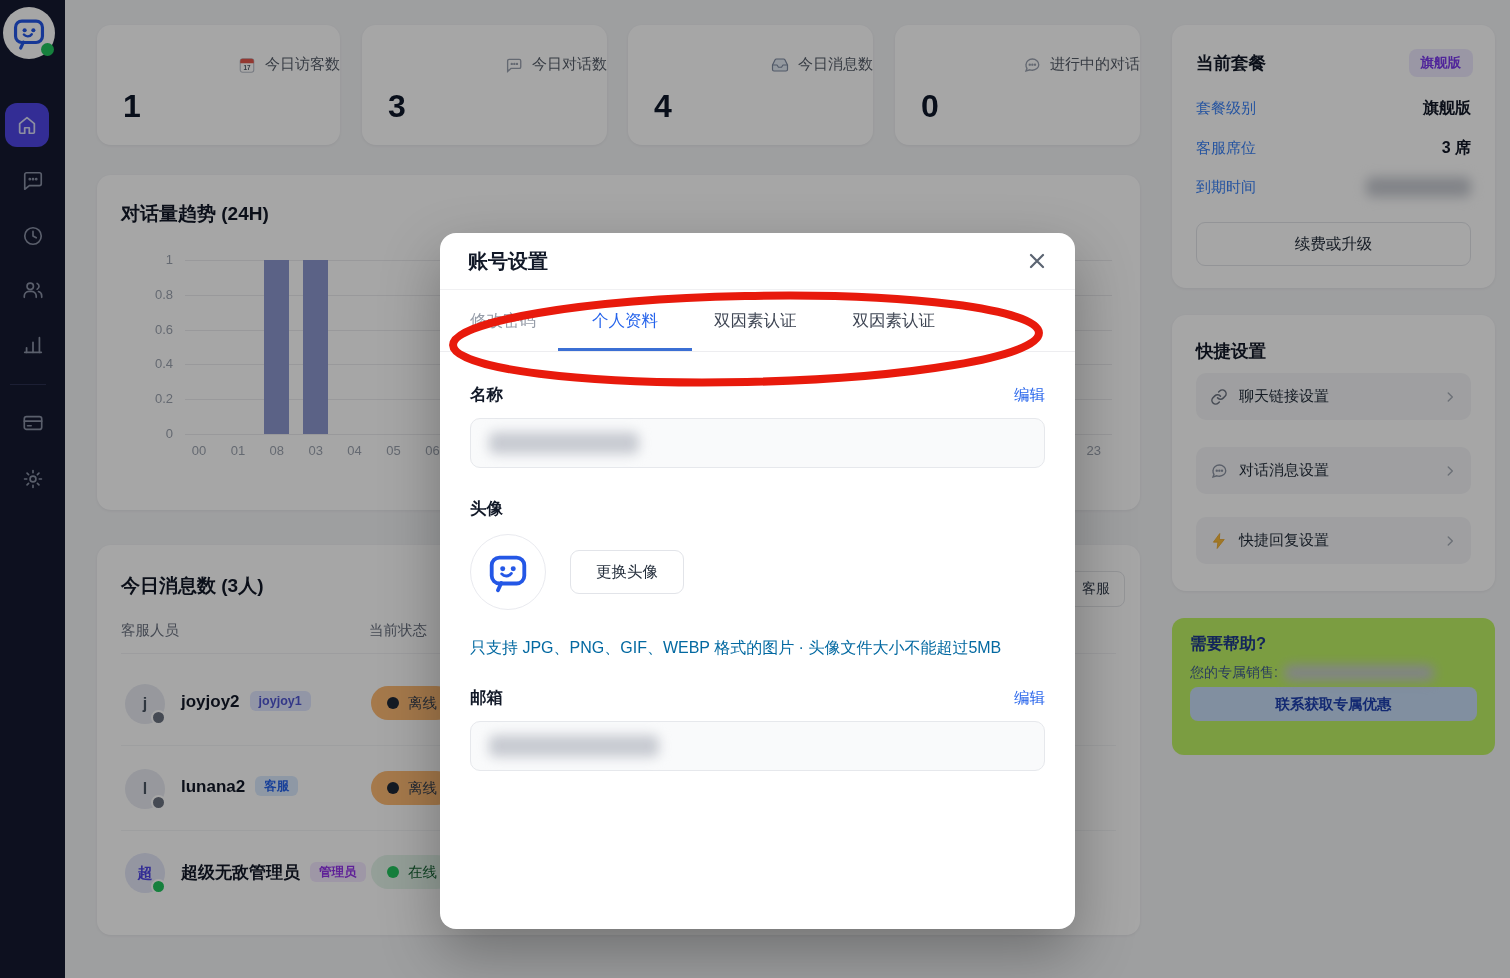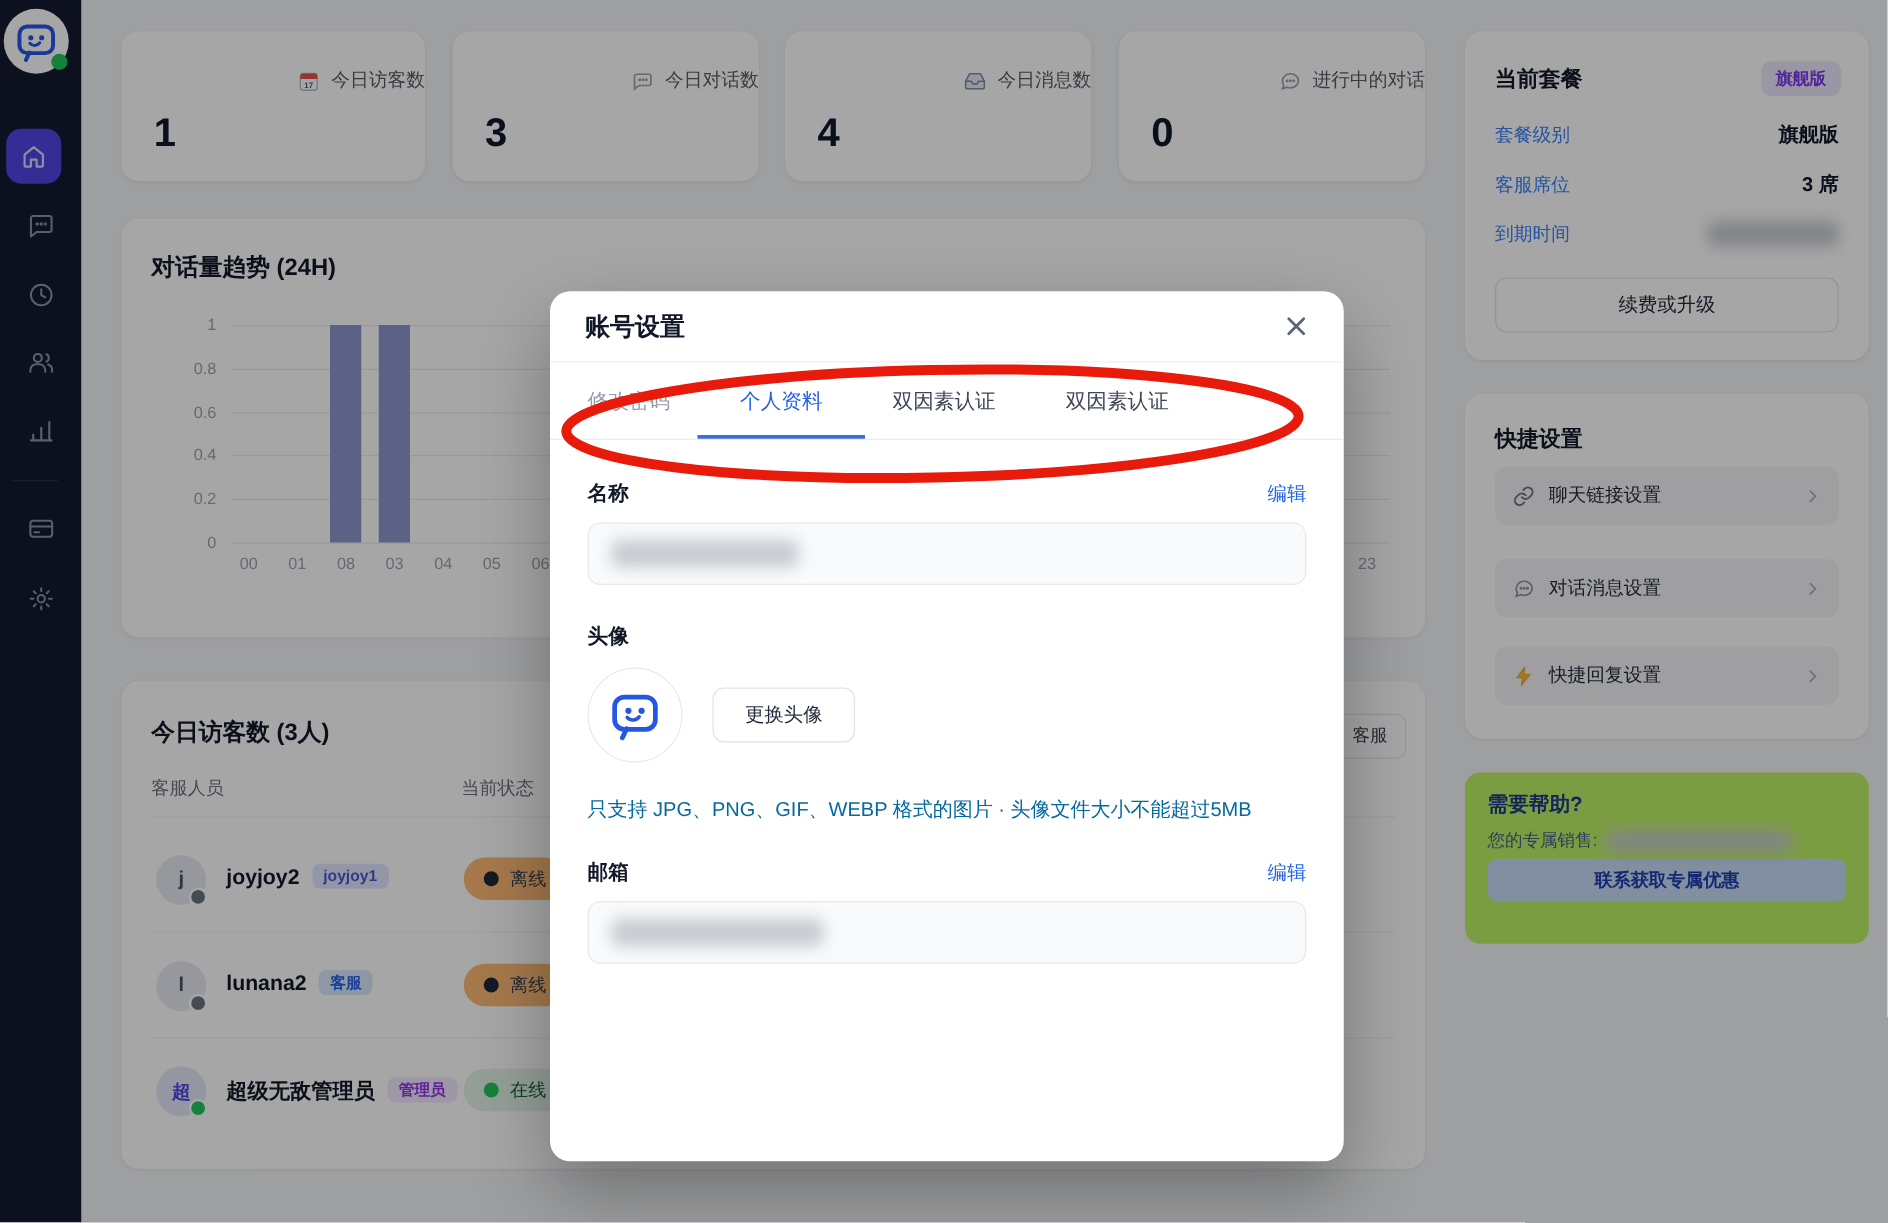--- a/index.html
+++ b/index.html
@@ -253,21 +253,21 @@
       <div class="xtick" style="left: 744.3px; top: 268px; width: 38px;">17</div>
       <div class="xtick" style="left: 783.2px; top: 268px; width: 38px;">18</div>
       <div class="xtick" style="left: 822.1px; top: 268px; width: 38px;">19</div>
       <div class="xtick" style="left: 861px; top: 268px; width: 38px;">20</div>
       <div class="xtick" style="left: 899.9px; top: 268px; width: 38px;">21</div>
       <div class="xtick" style="left: 938.8px; top: 268px; width: 38px;">22</div>
       <div class="xtick" style="left: 977.7px; top: 268px; width: 38px;">23</div>
     </div>
 
   <div class="card" style="left:97px;top:545px;width:1043px;height:390px;">
-    <div class="card-title abs" style="left:24px;top:28px;">今日访客数 (3人)</div>
+    <div class="card-title abs" style="left:24px;top:28px;">今日消息数 (3人)</div>
     <div class="add-btn">
       <span>客服</span>
     </div>
 
     <div class="th" style="left:24px;top:76px;">客服人员</div>
     <div class="th" style="left:272px;top:76px;">当前状态</div>
     <div class="row-line" style="top:108px;"></div>
 
     <div>
       <div class="avatar" style="left:28px;top:139px;">

